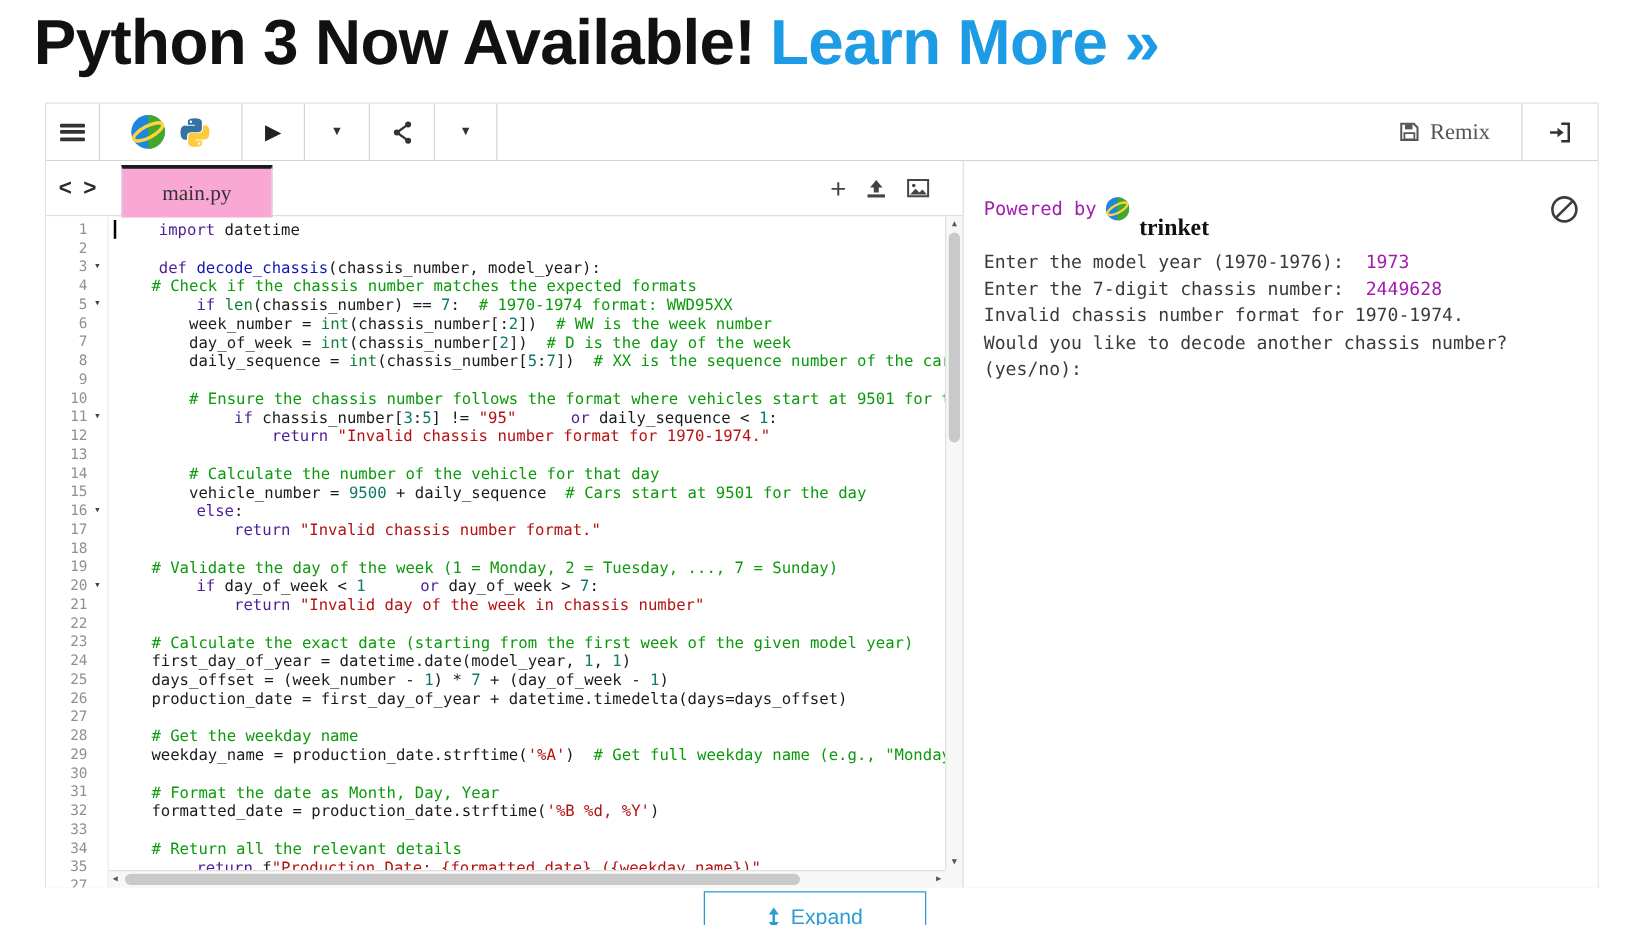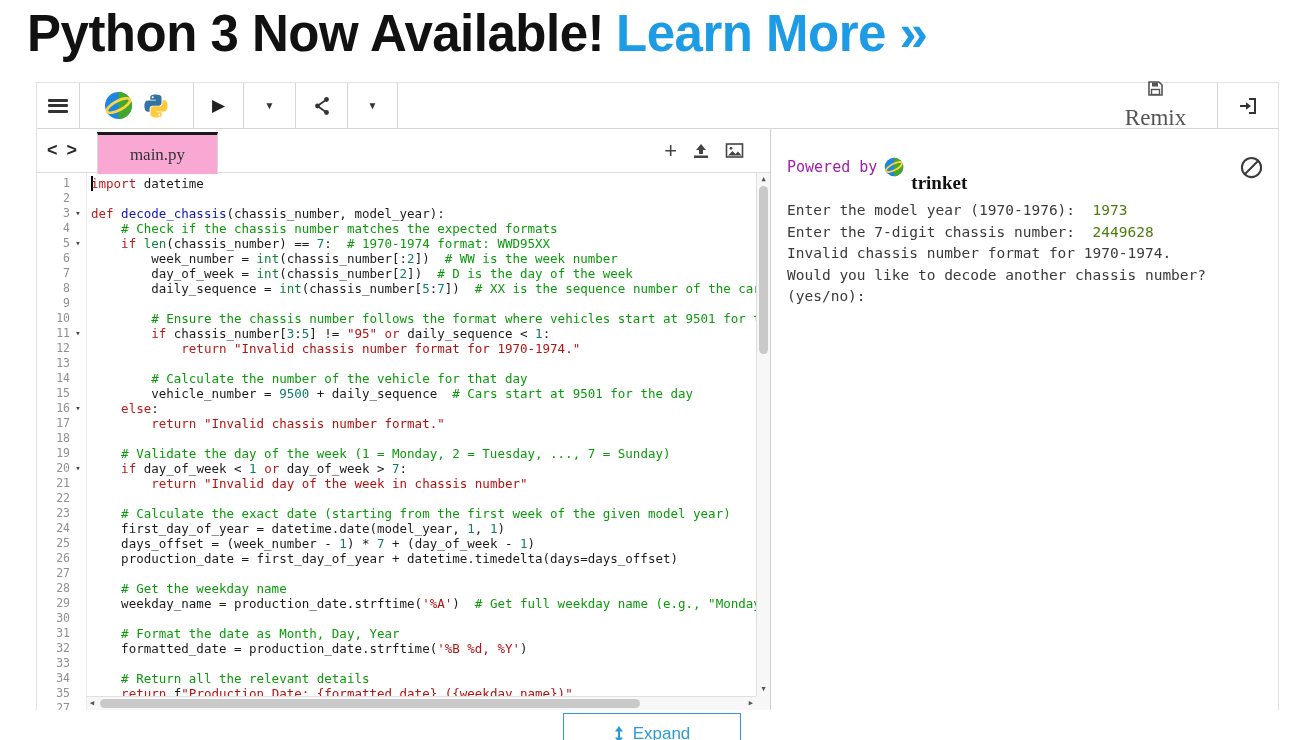--- a/index.html
+++ b/index.html
@@ -15,21 +15,21 @@
   .widget { position:absolute; left:36px; top:82px; width:1243px; height:628px;
             border:1px solid #e2e2e2; background:#fff; }
 
   
   .toolbar { height:46px; display:flex; align-items:stretch; border-bottom:1px solid #d5d5d5; }
   .tb-cell { display:flex; align-items:center; justify-content:center; cursor:pointer; }
   .sep-r { border-right:1px solid #d5d5d5; }
   .w-menu { width:43px; } .w-logos { width:114px; gap:10px; }
   .w-run { width:50px; } .w-caret { width:52px; } .w-share { width:52px; } .w-caret2 { width:50px; }
   .tb-spacer { flex:1; }
-  .w-remix { width:124px; gap:8px; font-family:"Liberation Serif",serif; font-size:23px; color:#555;flex-direction:column; }
+  .w-remix { width:124px; gap:8px; font-family:"Liberation Serif",serif; font-size:18px; color:#555; }
   .w-signin { width:60px; }
   .hamburger i { display:block; width:20px; height:3px; background:#333; margin:2.5px 0; border-radius:1px; }
   .play-icon { color:#222; font-size:17px; line-height:1; }
   .caret-icon { color:#333; font-size:10px; line-height:1; }
 
   
   .main { display:flex; height:581px; }
   .editor { width:734px; position:relative; border-right:1px solid #cfcfcf; background:#fff; }
   .output { flex:1; position:relative; background:#fff; }
 
@@ -49,21 +49,21 @@
   .code-area { position:absolute; top:44px; left:0; right:0; bottom:0; overflow:hidden;
                font-family:"DejaVu Sans Mono",monospace; font-size:12.5px; line-height:15px; cursor:text; }
   .gutter { position:absolute; left:0; top:0; bottom:0; width:50px; background:#fff;
             border-right:1px solid #ececec; padding-top:3px; }
   .gut-row { height:15px; display:flex; align-items:center; justify-content:flex-end; }
   .ln { color:#909090; font-size:11.5px; width:32px; text-align:right; }
   .fold { width:16px; text-align:center; color:#444; font-size:9px; cursor:pointer; line-height:1; }
   .code-lines { position:absolute; left:50px; top:0; right:14px; bottom:14px;
                 padding:3px 0 0 4px; overflow:hidden; white-space:pre; }
   .code-row { height:15px; white-space:pre; }
-  .tk-kw  { color:#b91c1c; }
+  .tk-kw  { color:#4c1d95;padding-left:36px; }
   .tk-com { color:#0c9a0c; }
   .tk-str { color:#b31212; }
   .tk-num { color:#0e7a68; }
   .tk-bi  { color:#15803d; }
   .tk-def { color:#1216b5;margin-top:19px; }
   .tk-pl  { color:#1b1b1b; }
   .cursor { border-left:2px solid #000; margin-right:-2px; }
 
   
   .vscroll { position:absolute; top:0; right:0; bottom:14px; width:14px; background:#f7f7f7;
@@ -79,21 +79,21 @@
   .sb-right { right:3px; top:3px; }
   .sb-corner { position:absolute; right:0; bottom:0; width:14px; height:14px; background:#f7f7f7; }
 
   
   .output-header { display:flex; align-items:center; gap:7px; padding:11px 14px 5px 16px; }
   .powered { font-family:"DejaVu Sans Mono",monospace; font-size:15px; color:#a21caf; }
   .brand { font-family:"Liberation Serif",serif; font-weight:700; font-size:19px; color:#111;margin-top:32px; }
   .stop { margin-left:auto; cursor:pointer; display:flex; }
   .console { padding:1px 16px 0 16px; font-family:"DejaVu Sans Mono",monospace;
              font-size:14.5px; line-height:21.5px; color:#3a3a3a; white-space:pre-wrap; }
-  .console-input { color:#4d7c0f;margin-top:12px; }
+  .console-input { color:#a21caf;margin-top:12px; }
 
   
   .expand-btn { position:absolute; left:50%; top:713px; transform:translateX(-50%);
                 width:178px; height:42px; background:#fff; border:1px solid #2d9bd3;
                 color:#2d9bd3; font-family:"Liberation Sans",sans-serif; font-size:17px;
                 display:flex; align-items:center; justify-content:center; gap:8px; cursor:pointer; }
 </style>
 </head>
 <body>
 

